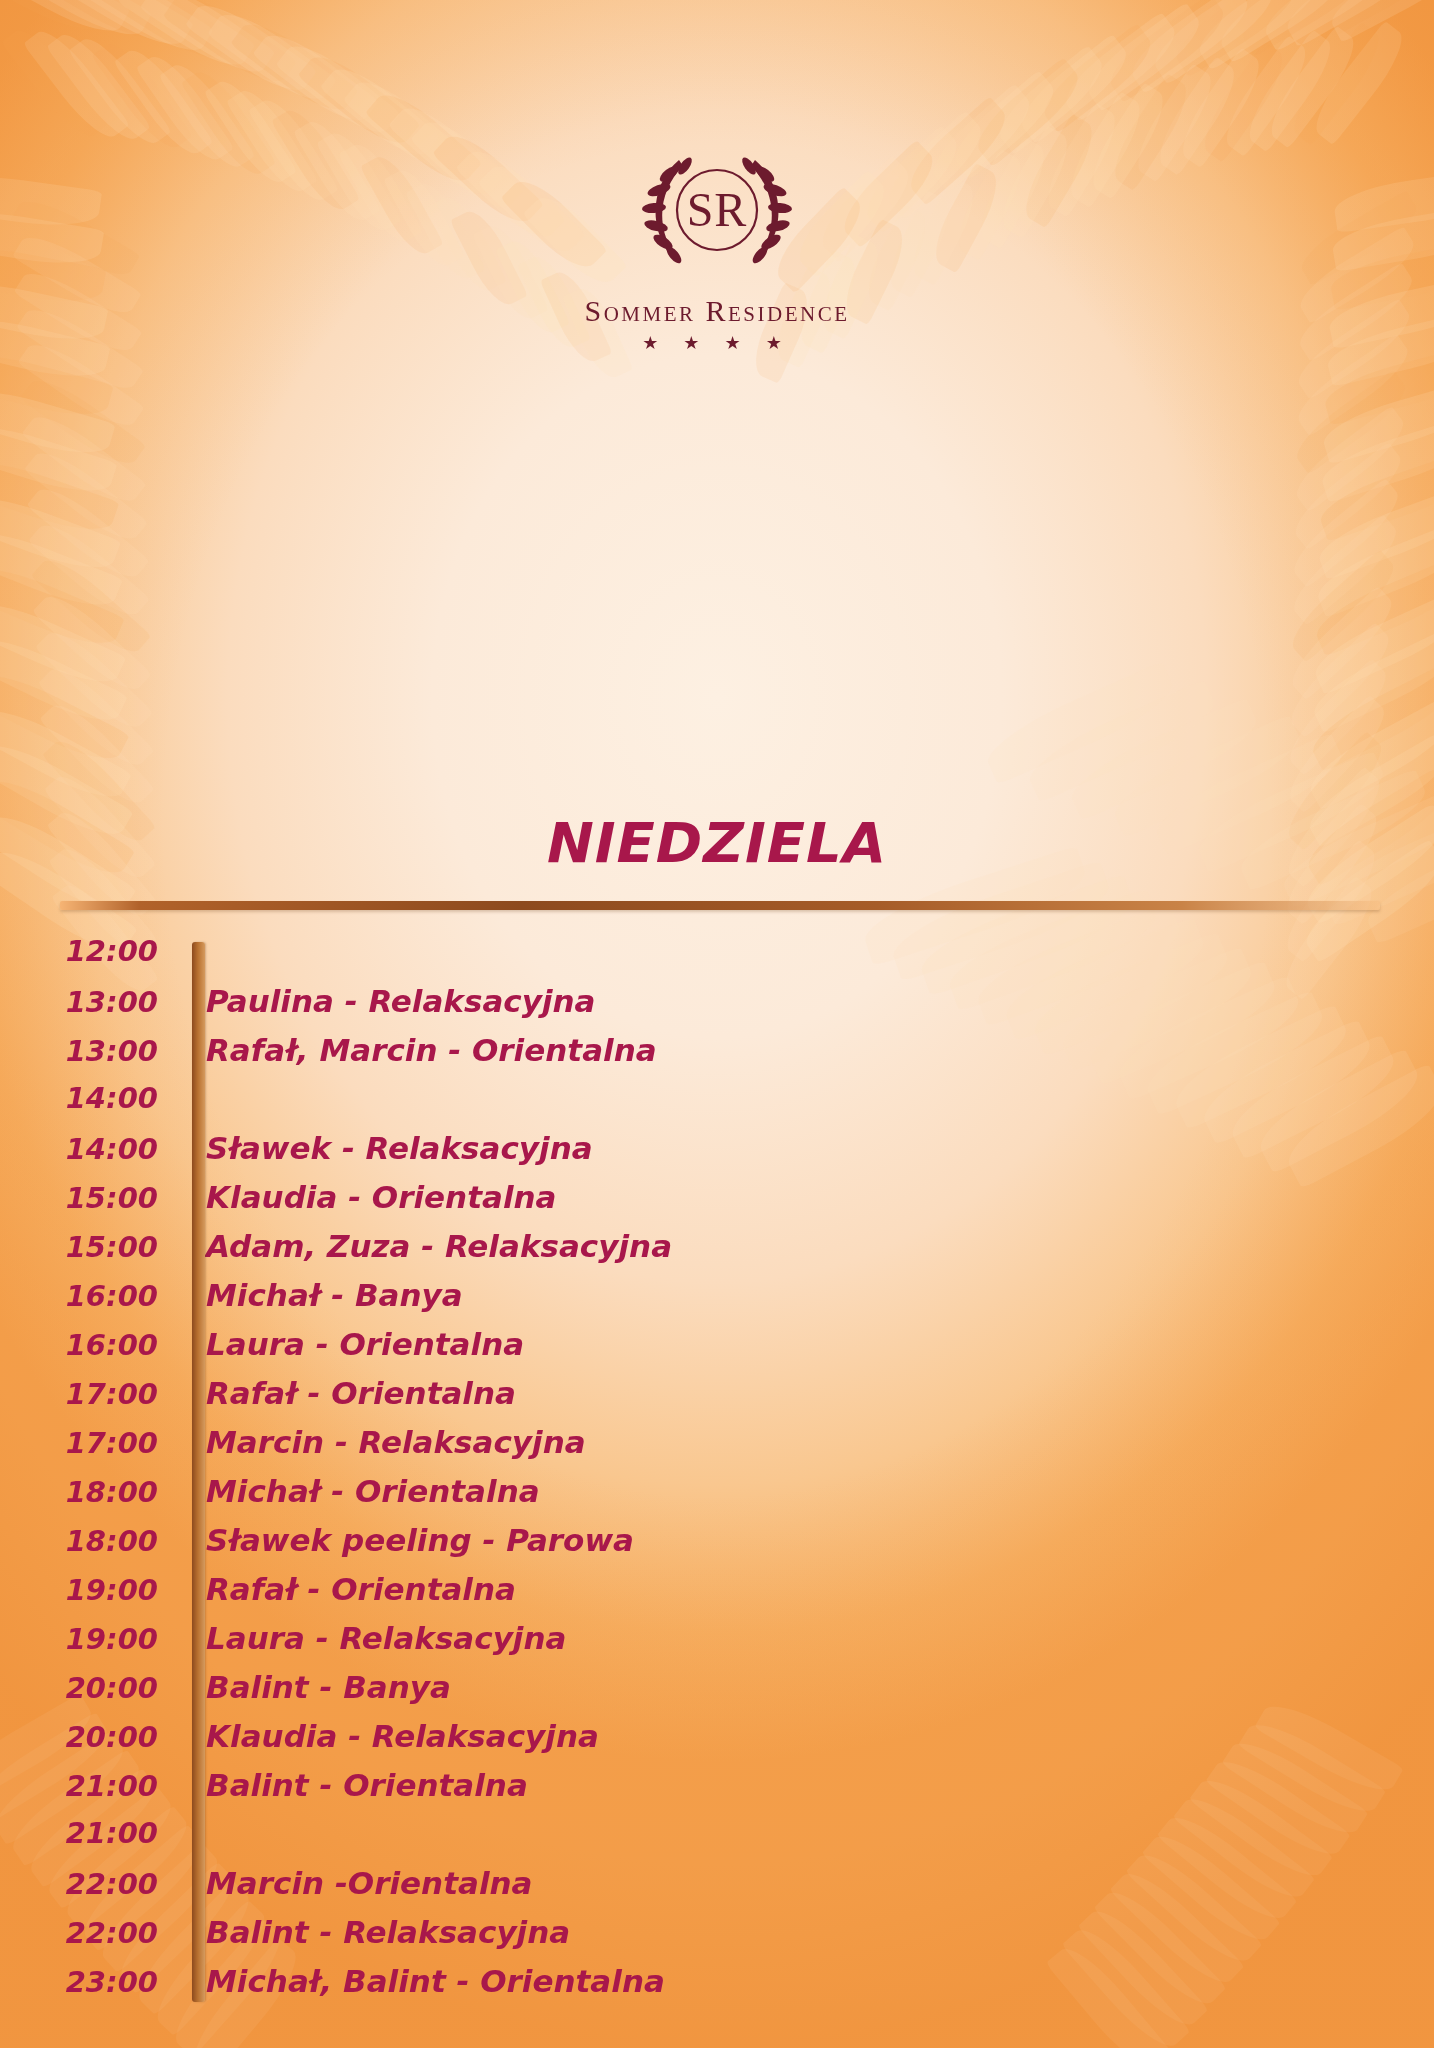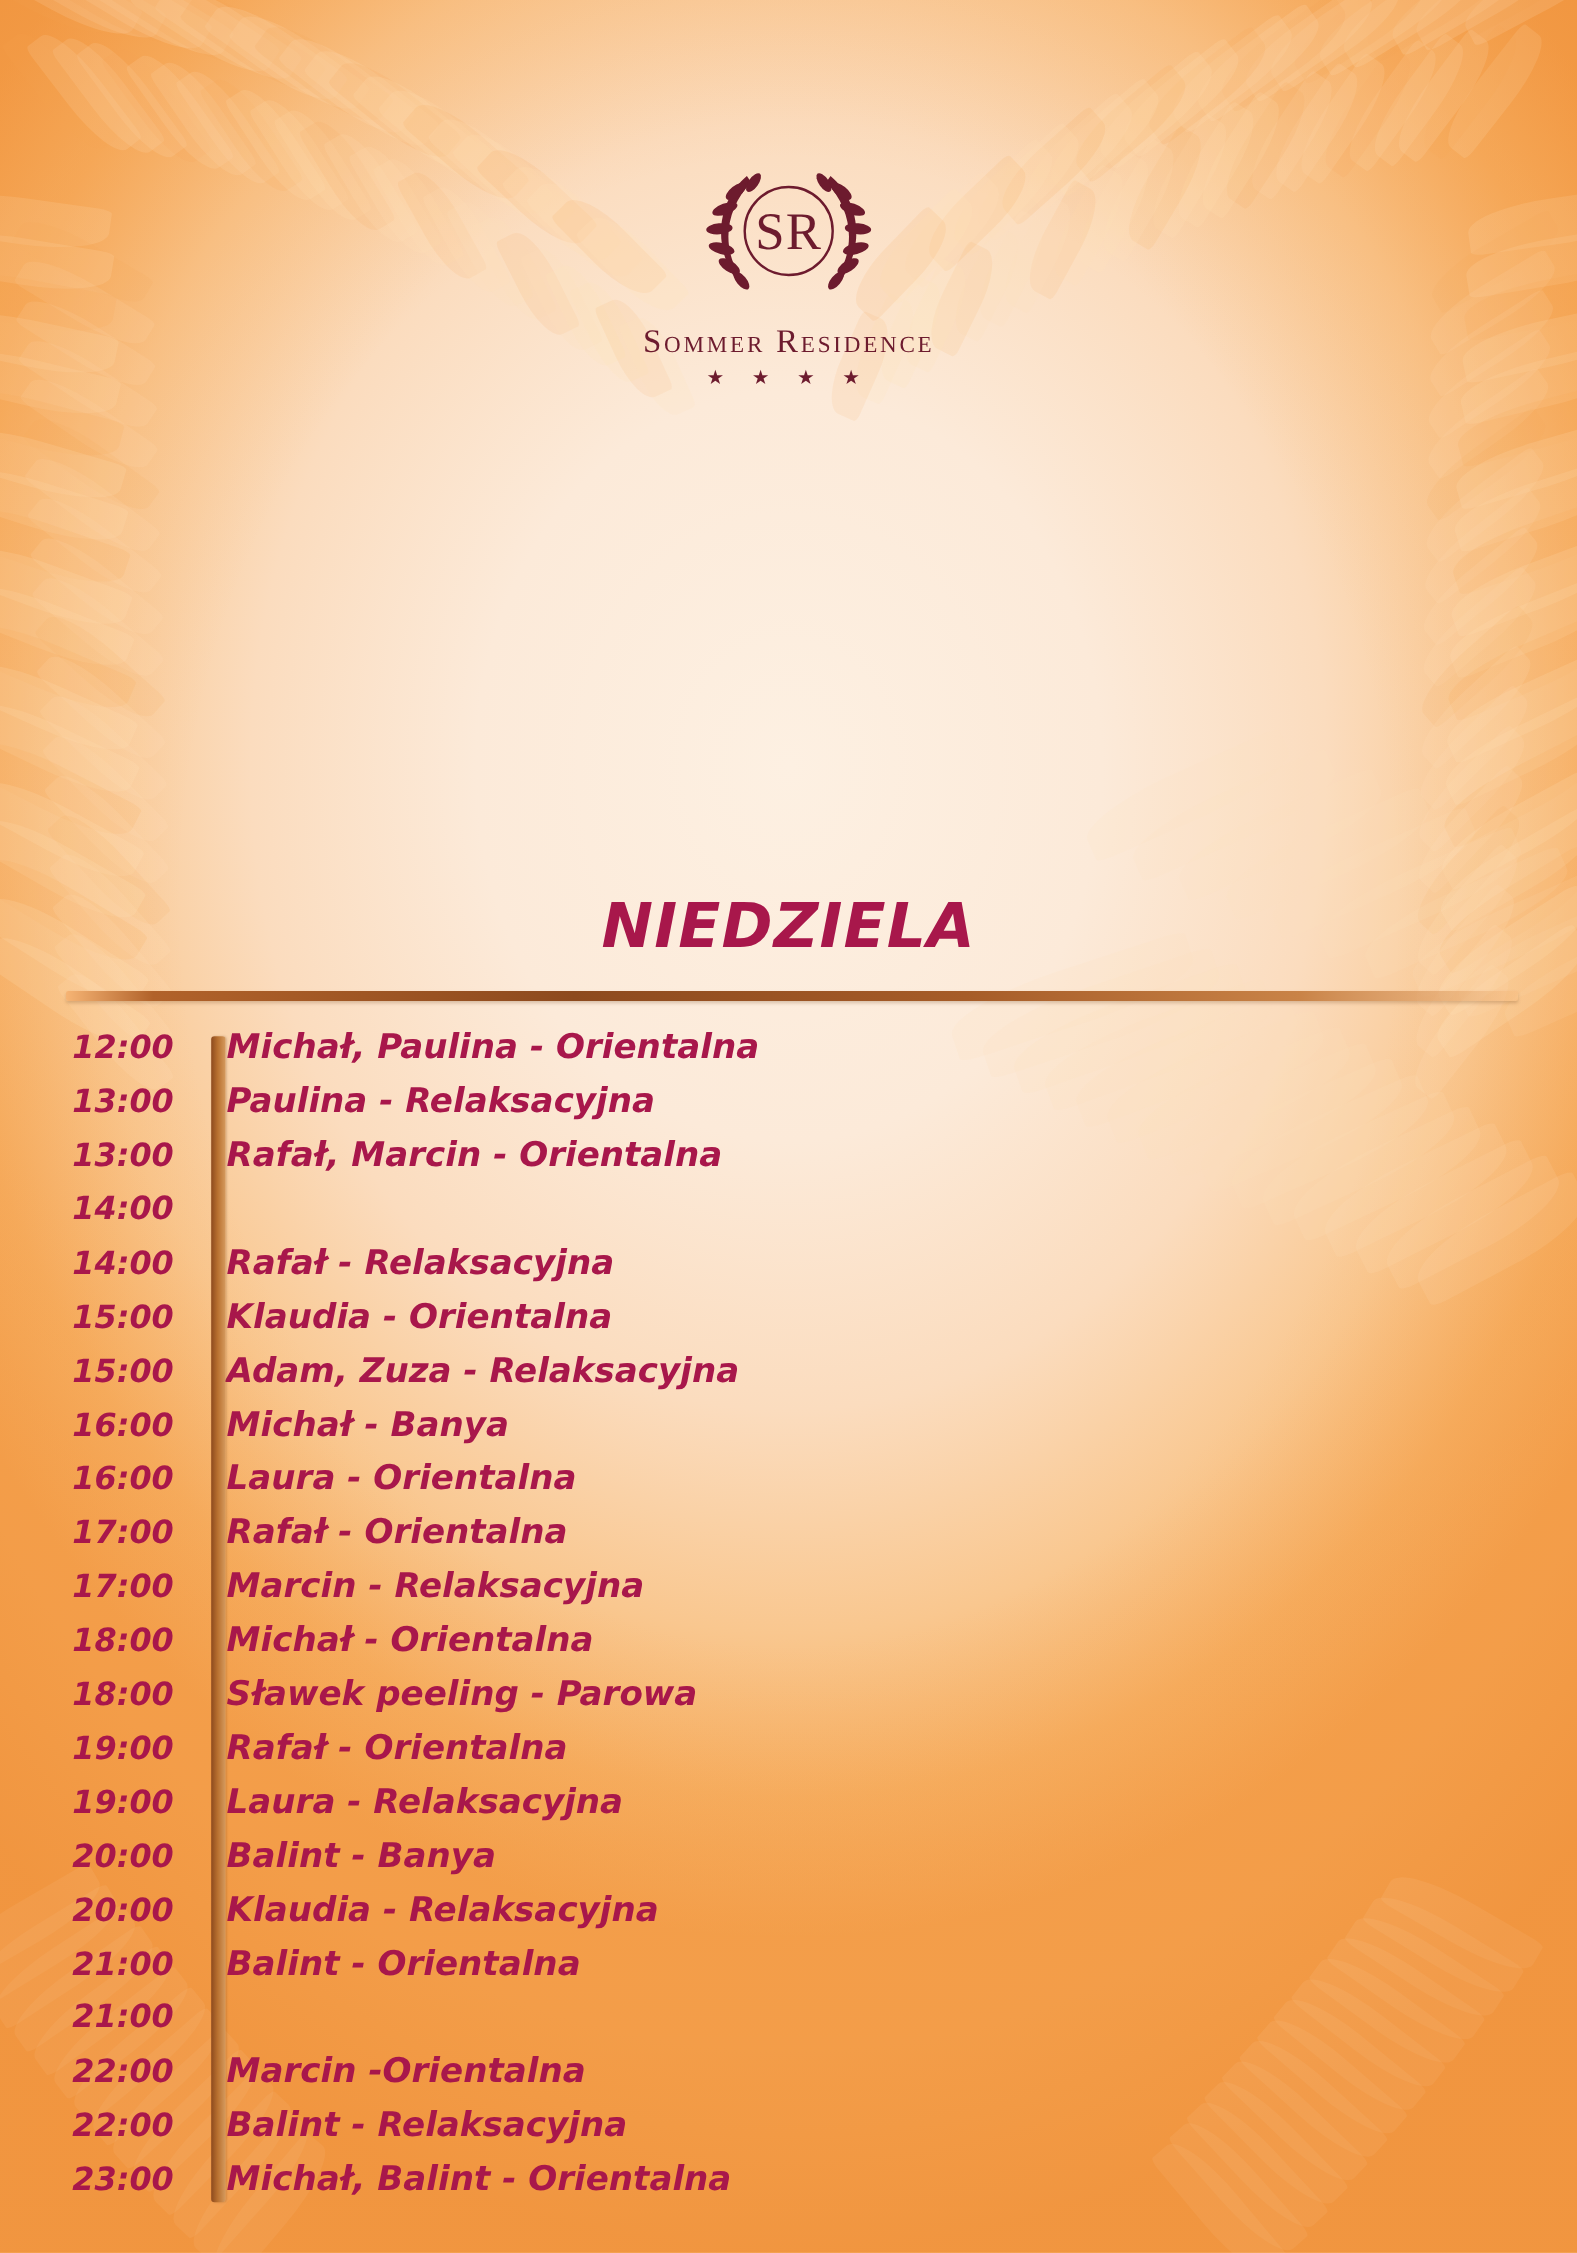--- a/index.html
+++ b/index.html
@@ -432,36 +432,35 @@
 
   <div class="day-title">NIEDZIELA</div>
 
   <div class="divider"></div>
 
   <div class="schedule">
     <div class="rail"></div>
     <div id="rows">
         <div class="row">
           <div class="time">12:00</div>
-          <div class="entry">Michał, Paulina - Orientalna</div>
         </div>
         <div class="row">
           <div class="time">13:00</div>
           <div class="entry">Paulina - Relaksacyjna</div>
         </div>
         <div class="row">
           <div class="time">13:00</div>
           <div class="entry">Rafał, Marcin - Orientalna</div>
         </div>
         <div class="row">
           <div class="time">14:00</div>
         </div>
         <div class="row">
           <div class="time">14:00</div>
-          <div class="entry">Rafał - Relaksacyjna</div>
+          <div class="entry">Sławek - Relaksacyjna</div>
         </div>
         <div class="row">
           <div class="time">15:00</div>
           <div class="entry">Klaudia - Orientalna</div>
         </div>
         <div class="row">
           <div class="time">15:00</div>
           <div class="entry">Adam, Zuza - Relaksacyjna</div>
         </div>
         <div class="row">

